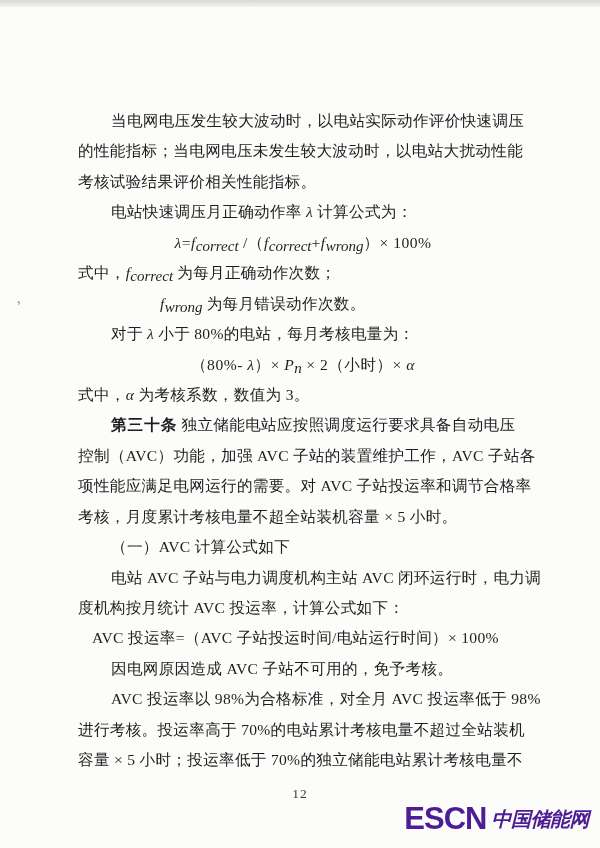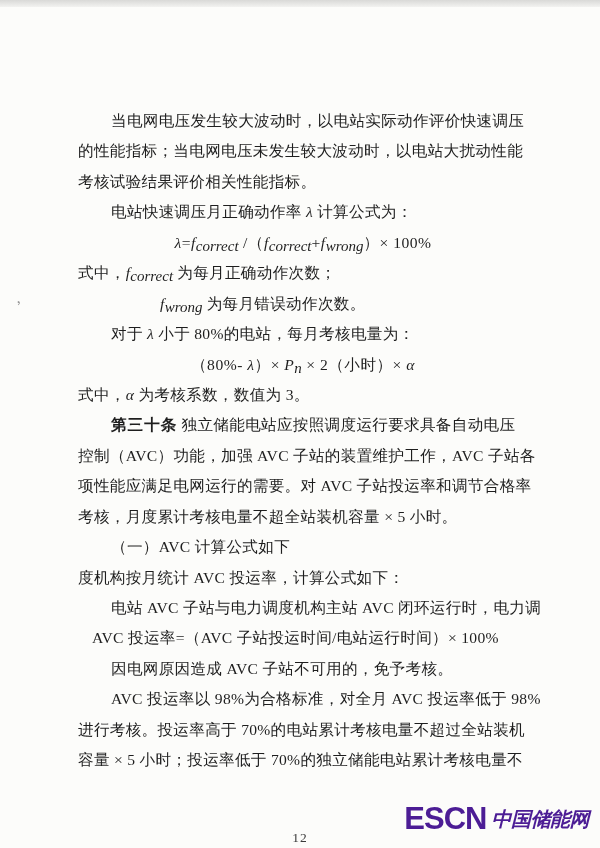--- a/index.html
+++ b/index.html
@@ -31,21 +31,21 @@
   .ind5{padding-left:82px;}
   .ctr{text-align:center;letter-spacing:0.5px;}
   .it{font-style:italic;}
   .bd{font-weight:bold;font-family:"Liberation Sans","DejaVu Sans",sans-serif;letter-spacing:1px;}
   sub.subs{
     font-size:15px;font-style:italic;letter-spacing:0;
     vertical-align:baseline;position:relative;top:3px;
   }
   .page-number{
     position:absolute;left:0;right:0;top:786px;text-align:center;
-    font-size:13.5px;color:#3a3a3a;letter-spacing:1px;margin-top:44px;
+    font-size:13.5px;color:#3a3a3a;letter-spacing:1px;
   }
   .logo{
     position:absolute;right:11px;top:801px;
     display:flex;align-items:center;gap:5px;
     font-family:"Liberation Sans","DejaVu Sans",sans-serif;
     font-weight:bold;white-space:nowrap;
   }
   .logo-en{font-size:31px;letter-spacing:-1px;transform:scaleY(1.02);}
   .logo-zh{font-size:20px;letter-spacing:-0.5px;font-style:italic;}
 </style>
@@ -65,22 +65,22 @@
       <div class="tline"><span>式中，</span><span class="it">f</span><sub class="subs">correct</sub><span> 为每月正确动作次数；</span></div>
       <div class="tline ind5"><span class="it">f</span><sub class="subs">wrong</sub><span> 为每月错误动作次数。</span></div>
       <div class="tline ind2"><span>对于 </span><span class="it">λ</span><span> 小于 80%的电站，每月考核电量为：</span></div>
       <div class="tline ctr"><span>（80%- </span><span class="it">λ</span><span>）× </span><span class="it">P</span><sub class="subs">n</sub><span> × 2（小时）× </span><span class="it">α</span></div>
       <div class="tline"><span>式中，</span><span class="it">α</span><span> 为考核系数，数值为 3。</span></div>
       <div class="tline ind2"><span class="bd">第三十条</span><span> 独立储能电站应按照调度运行要求具备自动电压</span></div>
       <div class="tline"><span>控制（AVC）功能，加强 AVC 子站的装置维护工作，AVC 子站各</span></div>
       <div class="tline"><span>项性能应满足电网运行的需要。对 AVC 子站投运率和调节合格率</span></div>
       <div class="tline"><span>考核，月度累计考核电量不超全站装机容量 × 5 小时。</span></div>
       <div class="tline ind2"><span>（一）AVC 计算公式如下</span></div>
+      <div class="tline ind2"><span>电站 AVC 子站与电力调度机构主站 AVC 闭环运行时，电力调</span></div>
       <div class="tline"><span>度机构按月统计 AVC 投运率，计算公式如下：</span></div>
-      <div class="tline ind2"><span>电站 AVC 子站与电力调度机构主站 AVC 闭环运行时，电力调</span></div>
       <div class="tline ind1"><span>AVC 投运率=（AVC 子站投运时间/电站运行时间）× 100%</span></div>
       <div class="tline ind2"><span>因电网原因造成 AVC 子站不可用的，免予考核。</span></div>
       <div class="tline ind2"><span>AVC 投运率以 98%为合格标准，对全月 AVC 投运率低于 98%</span></div>
       <div class="tline"><span>进行考核。投运率高于 70%的电站累计考核电量不超过全站装机</span></div>
       <div class="tline"><span>容量 × 5 小时；投运率低于 70%的独立储能电站累计考核电量不</span></div>
     </main>
 
   <div class="page-number">12</div>
 
   <div class="logo" style="color: #4c1d95;">

